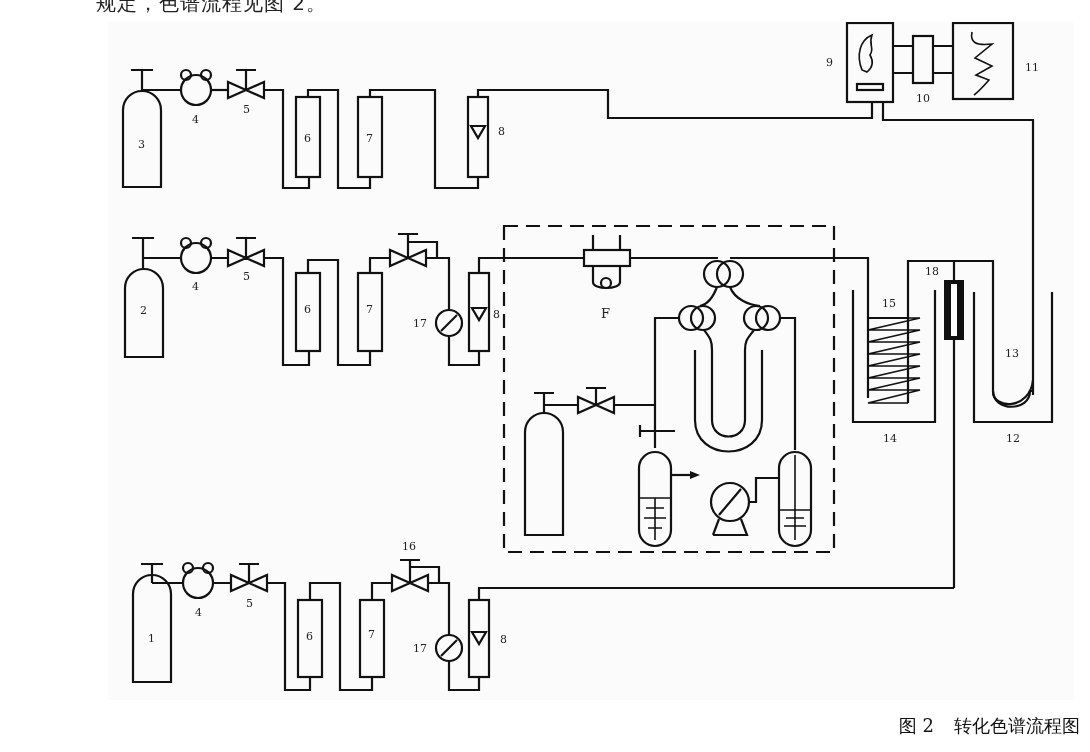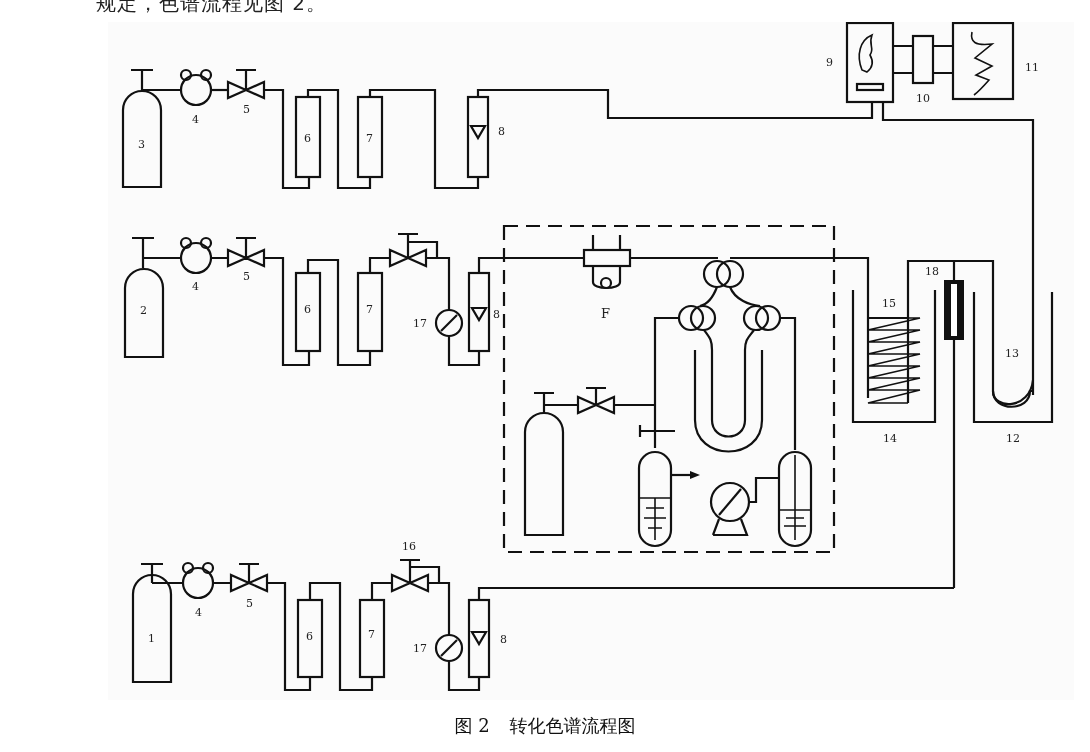--- a/index.html
+++ b/index.html
@@ -5,21 +5,21 @@
   html, body { margin: 0; padding: 0; background: #ffffff; }
   body { width: 1090px; height: 752px; position: relative; overflow: hidden; font-family: "DejaVu Serif", serif; }
   .top-line { position: absolute; left: 96px; top: -10px; font-size: 20px; color: #222; font-family: "DejaVu Sans", sans-serif; letter-spacing: 1px; }
   .figure { position: absolute; left: 108px; top: 22px; width: 966px; height: 678px; background: #fbfbfb; }
   svg { position: absolute; left: 0; top: 0; }
   .ln { fill: none; stroke: #111; stroke-width: 2.2; stroke-linejoin: miter; }
   .thin { fill: none; stroke: #111; stroke-width: 1.6; }
   .dash { fill: none; stroke: #111; stroke-width: 2.2; stroke-dasharray: 14 8; }
   .lbl { font-family: "DejaVu Serif", serif; font-size: 11px; fill: #222; }
   .lblF { font-family: "DejaVu Serif", serif; font-size: 13px; fill: #222; }
-  .caption { position: absolute; left: 0; width: 1090px; top: 714px; text-align: center; font-size: 18px; color: #111; font-family: "DejaVu Serif", serif; }
+  .caption { position: absolute; left: 0; width: 1090px; top: 714px; text-align: right; font-size: 18px; color: #111; font-family: "DejaVu Serif", serif; }
   .caption span { margin: 0 10px; }
 </style>
 </head>
 <body>
 
 <div class="top-line">规定，色谱流程见图 2。</div>
 
 <div class="figure">
 <svg width="966" height="678" viewBox="0 0 966 678">
   <g transform="translate(-108,-22)">

